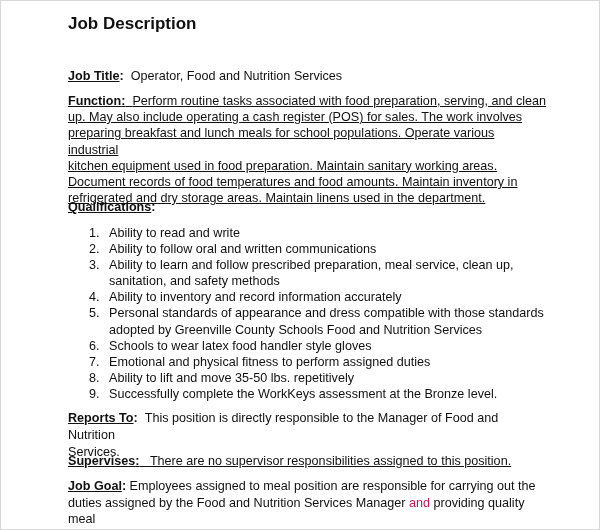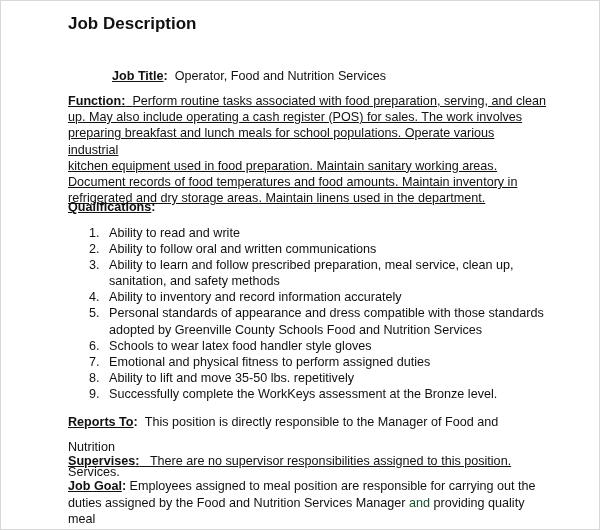--- a/index.html
+++ b/index.html
@@ -57,32 +57,32 @@
     line-height: 16.1px;
   }
   .list .num {
     width: 20px;
     flex: none;
   }
   .list .txt {
     flex: 1;
   }
   .red {
-    color: #14532d;
+    color: #be185d;
     text-align: center;
   }
 </style>
 </head>
 <body>
 
 <div class="page">
 
   <div class="doc-title">Job Description</div>
 
-  <div class="section" style="top:67px;margin-left:44px;">
+  <div class="section" style="top:67px;">
     <span class="label">Job Title</span><span class="colon">:</span>&nbsp;&nbsp;<span>Operator, Food and Nutrition Services</span>
   </div>
 
   <div class="section" style="top:92px; line-height:16.2px;text-decoration:underline;">
     <span class="label">Function</span><span class="colon">:</span>&nbsp;&nbsp;<span>Perform routine tasks associated with food preparation, serving, and clean</span><br>
     <span>up.  May also include operating a cash register (POS) for sales.  The work involves</span><br>
     <span>preparing breakfast and lunch meals for school populations.  Operate various industrial</span><br>
     <span>kitchen equipment used in food preparation.  Maintain sanitary working areas.</span><br>
     <span>Document records of food temperatures and food amounts.  Maintain inventory in</span><br>
     <span>refrigerated and dry storage areas.  Maintain linens used in the department.</span>
@@ -124,21 +124,21 @@
     <li>
       <span class="num">8.</span>
       <span class="txt"><span>Ability to lift and move 35-50  lbs. repetitively</span></span>
     </li>
     <li>
       <span class="num">9.</span>
       <span class="txt"><span>Successfully complete the WorkKeys assessment at the Bronze level.</span></span>
     </li>
   </ol>
 
-  <div class="section" style="top:409px; line-height:25px;">
+  <div class="section" style="top:409px; line-height:17px;">
     <span class="label">Reports To</span><span class="colon">:</span>&nbsp;&nbsp;<span>This position is directly responsible to the Manager of Food and Nutrition</span><br>
     <span>Services.</span>
   </div>
 
   <div class="section" style="top:452px;text-decoration:underline;">
     <span class="label">Supervises</span><span class="colon">:</span>&nbsp;&nbsp;&nbsp;<span>There are no supervisor responsibilities assigned to this position.</span>
   </div>
 
   <div class="section" style="top:477px; line-height:16.5px;">
     <span class="label">Job Goal</span><span class="colon">:</span>&nbsp;<span>Employees assigned to meal position are responsible for carrying out the</span><br>

